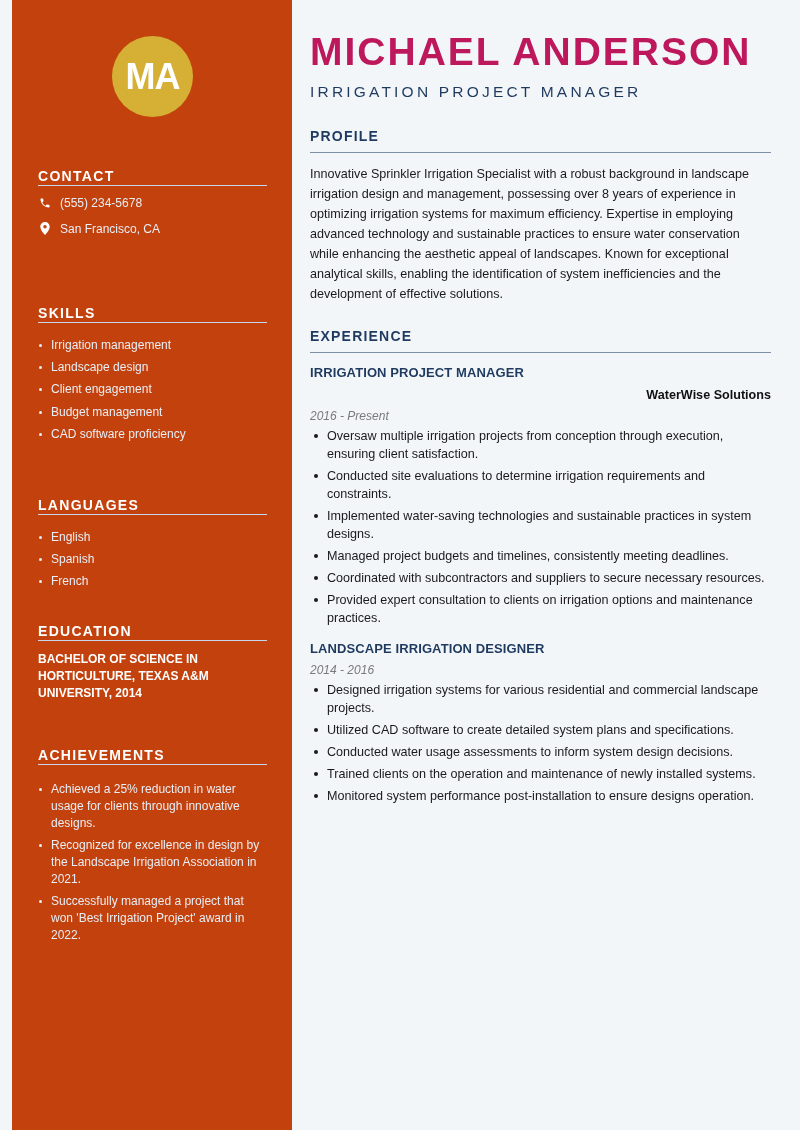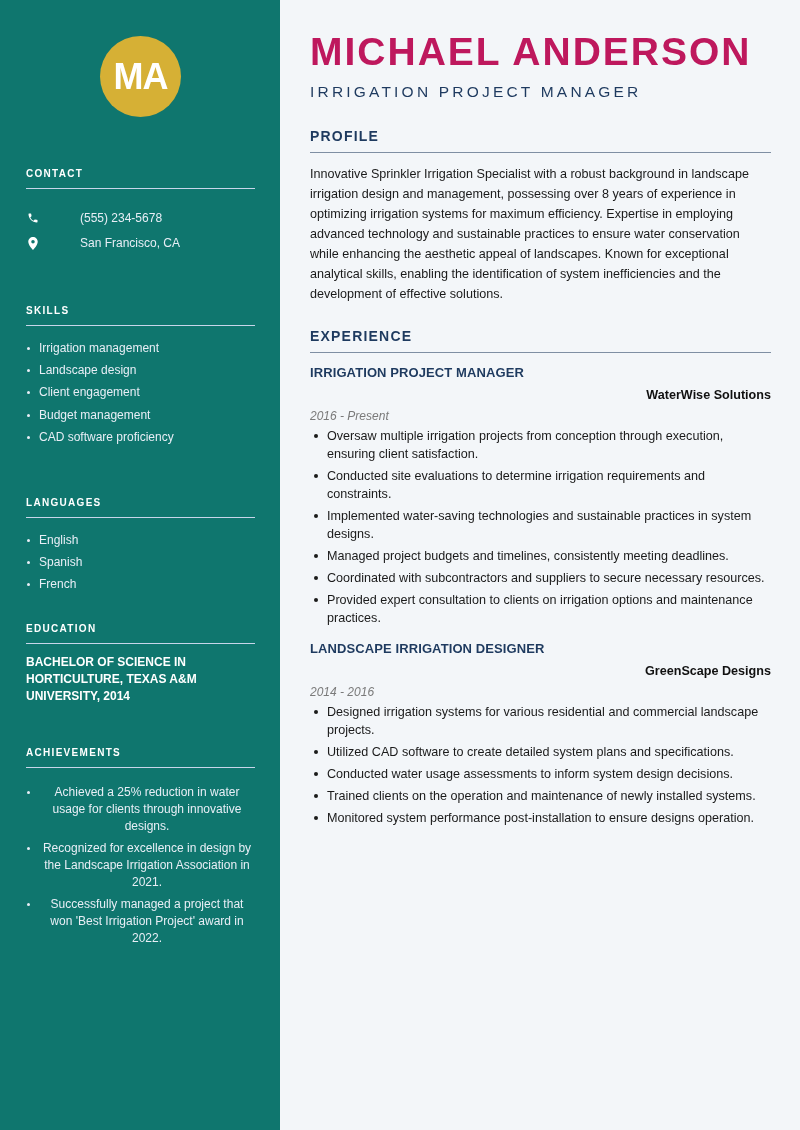--- a/index.html
+++ b/index.html
@@ -4,62 +4,62 @@
 <style>
   * { box-sizing: border-box; margin: 0; padding: 0; }
   html, body { width: 800px; height: 1130px; }
   body {
     font-family: "Liberation Sans", "DejaVu Sans", sans-serif;
     background: #f3f6f9;
     position: relative;
     overflow: hidden;
   }
   .sidebar {
-    position: absolute; left: 0; top: 0;
+    position: absolute; left: 12px; top: 0;
     width: 280px; height: 1130px;
-    background: #0f766e;
+    background: #c2410c;
     color: #ffffff;
     padding: 0 26px;
   }
   .avatar {
     position: absolute; left: 100px; top: 36px;
     width: 81px; height: 81px; border-radius: 50%;
     background: #d6b035;
     display: flex; align-items: center; justify-content: center;
     font-weight: bold; font-size: 36px; color: #ffffff;
     letter-spacing: -1px;
   }
   .side-section { position: absolute; left: 26px; width: 229px; }
   .side-heading {
-    font-size: 10px; font-weight: bold; letter-spacing: 1.3px;
-    color: #ffffff; padding-bottom: 9px;
+    font-size: 14px; font-weight: bold; letter-spacing: 1.3px;
+    color: #ffffff; padding-bottom: 1px;
     border-bottom: 1.5px solid #c7d6ea;
   }
   .contact-list { list-style: none; margin-top: 10px; }
   .contact-item {
-    display: flex; align-items: flex-end;
-    font-size: 12px; color: #e8eef6; height: 25.5px; gap: 32px;
+    display: flex; align-items: flex-start;
+    font-size: 12px; color: #e8eef6; height: 25.5px;
   }
   .contact-icon {
     width: 14px; height: 14px; margin-right: 8px;
     display: inline-flex; align-items: center; justify-content: center;
   }
   .side-list { list-style: none; margin-top: 11px; }
   .side-list li {
     position: relative; padding-left: 13px;
     font-size: 12px; color: #e8eef6; line-height: 22.2px;
   }
   .side-list li::before {
     content: ""; position: absolute; left: 1px; top: 10px;
     width: 3px; height: 3px; border-radius: 50%; background: #e8eef6;
   }
   .ach-list { list-style: none; margin-top: 16px; }
   .ach-list li {
     position: relative; padding-left: 13px;
-    font-size: 12px; color: #e8eef6; line-height: 17px; margin-bottom: 5px; text-align: center;
+    font-size: 12px; color: #e8eef6; line-height: 17px; margin-bottom: 5px;
   }
   .ach-list li::before {
     content: ""; position: absolute; left: 1px; top: 7px;
     width: 3px; height: 3px; border-radius: 50%; background: #e8eef6;
   }
   .edu-text {
     margin-top: 10px; font-size: 12px; font-weight: bold;
     color: #ffffff; line-height: 17px; text-transform: uppercase;
   }
 
@@ -184,21 +184,20 @@
         <li>Conducted site evaluations to determine irrigation requirements and constraints.</li>
         <li>Implemented water-saving technologies and sustainable practices in system designs.</li>
         <li>Managed project budgets and timelines, consistently meeting deadlines.</li>
         <li>Coordinated with subcontractors and suppliers to secure necessary resources.</li>
         <li>Provided expert consultation to clients on irrigation options and maintenance practices.</li>
       </ul>
     </div>
 
     <div class="job" style="margin-top:14px;">
       <div class="job-title">LANDSCAPE IRRIGATION DESIGNER</div>
-      <div class="job-company">GreenScape Designs</div>
       <div class="job-dates">2014 - 2016</div>
       <ul class="job-bullets">
         <li>Designed irrigation systems for various residential and commercial landscape projects.</li>
         <li>Utilized CAD software to create detailed system plans and specifications.</li>
         <li>Conducted water usage assessments to inform system design decisions.</li>
         <li>Trained clients on the operation and maintenance of newly installed systems.</li>
         <li>Monitored system performance post-installation to ensure designs operation.</li>
       </ul>
     </div>
   </section>

